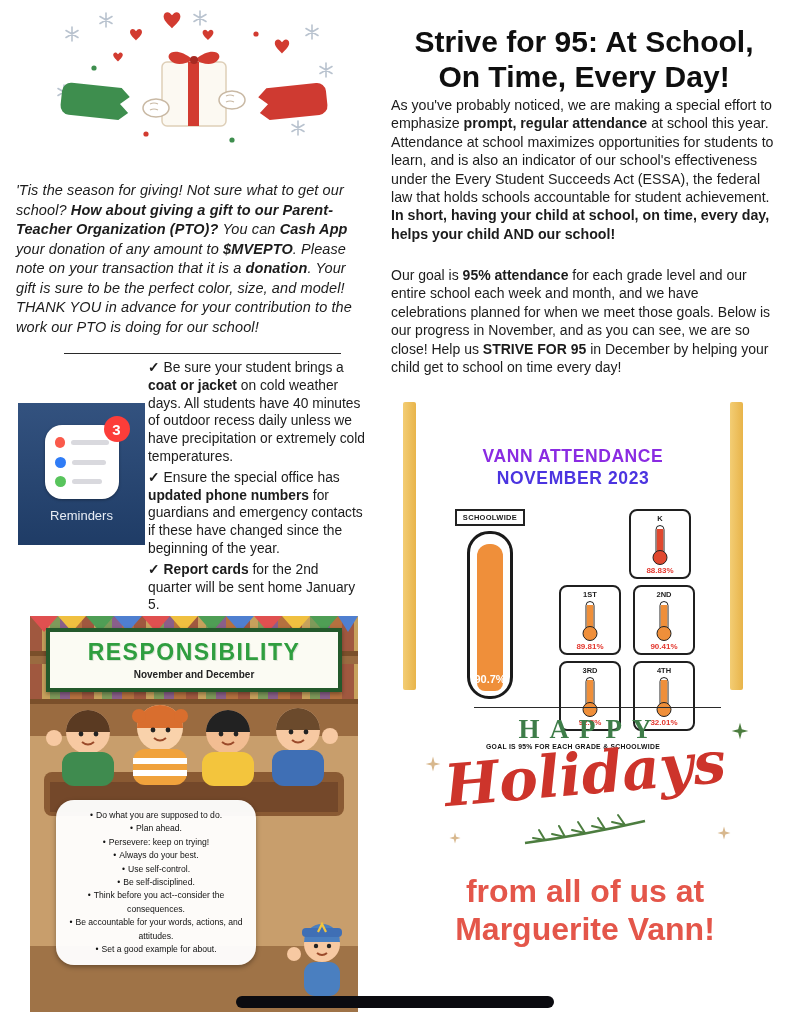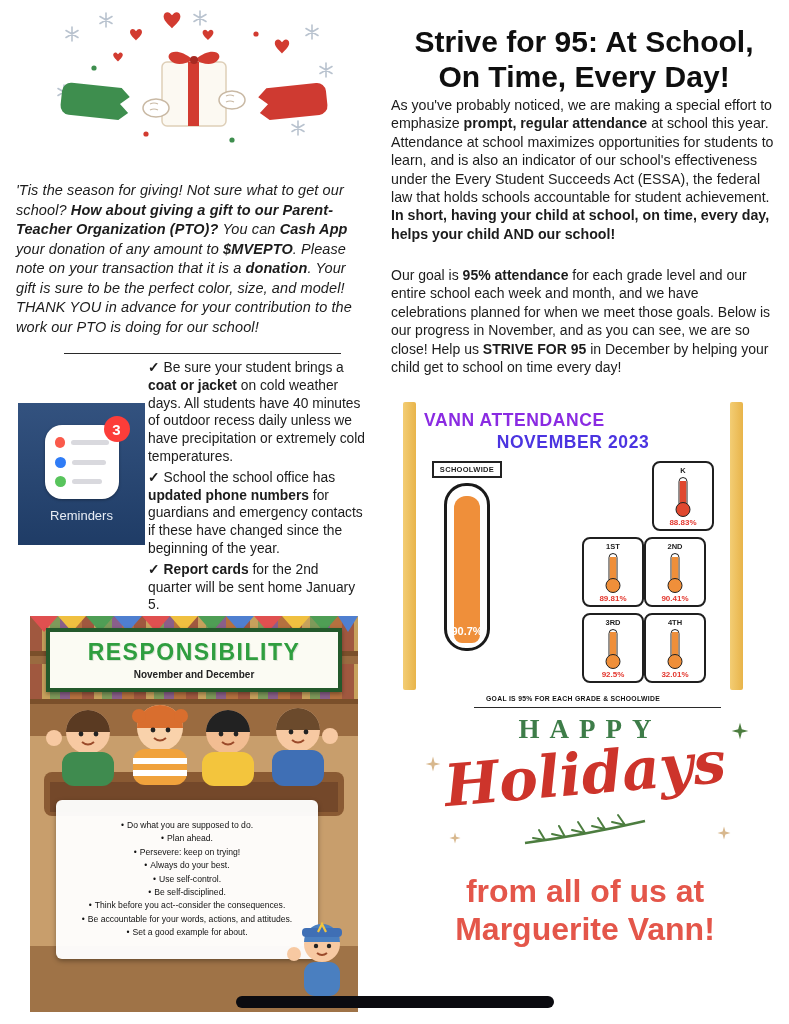--- a/index.html
+++ b/index.html
@@ -43,51 +43,51 @@
     background:repeating-linear-gradient(90deg,#a0583f 0 12px,#c7a15c 12px 20px,#7e9a5a 20px 30px,#8a5f8a 30px 40px,#b5713f 40px 52px);
     border-bottom:5px solid #7a4f2a; }
   .shelf1 { top:0; } .shelf2 { top:48px; }
   .bunting { position:absolute; left:0; top:0; width:100%; height:20px; }
   .poster-banner { position:absolute; left:16px; top:12px; width:296px; background:#fbfbf3;
     border:4px solid #24592b; box-shadow:0 2px 4px rgba(0,0,0,.35); padding:7px 4px 8px; text-align:center; }
   .poster-title { color:#2f9e3f; font-weight:800; font-size:23px; letter-spacing:1.5px;
     text-shadow:1px 1px 0 #1d5c2a22; }
   .poster-sub { font-size:10px; color:#222; margin-top:3px; font-weight:700; }
   .kids { position:absolute; left:0; top:70px; width:328px; height:135px; }
-  .poster-list { position:absolute; left:26px; top:184px; width:262px; background:rgba(255,255,255,.96);
-    border-radius:6px; padding:19px 8px; box-shadow:0 2px 5px rgba(0,0,0,.35); }
+  .poster-list { position:absolute; left:26px; top:184px; width:200px; background:rgba(255,255,255,.96);
+    border-radius:18px; padding:9px 8px; box-shadow:0 2px 5px rgba(0,0,0,.35); }
   .pl-item { font-size:8.6px; line-height:13.4px; text-align:center; color:#111; }
   .pl-item::before { content:"•"; margin-right:3px; }
   .small-kid { position:absolute; right:4px; bottom:8px; width:72px; height:102px; }
 
   
   .headline { position:absolute; left:390px; top:24px; width:388px; text-align:center;
     font-size:30px; font-weight:800; line-height:35px; color:#0f0f0f; }
   .para1 { position:absolute; left:391px; top:96px; width:386px; font-size:14.2px; line-height:18.4px; }
   .para2 { position:absolute; left:391px; top:266px; width:386px; font-size:14px; line-height:18.4px; }
 
   .chartwrap { position:absolute; left:403px; top:402px; width:340px; height:288px; display:flex; }
   .gold { width:13px; background:linear-gradient(90deg,#f3cd74,#e8b44a); border-radius:2px; }
   .chart-content { flex:1; padding:8px 8px 2px; display:flex; flex-direction:column; }
-  .ct1 { text-align:left; font-weight:800; font-size:17.5px; letter-spacing:.6px; color:#8a2be2; }
+  .ct1 { text-align:center; font-weight:800; font-size:17.5px; letter-spacing:.6px; color:#8a2be2;margin-top:36px; }
   .ct2 { text-align:center; font-weight:800; font-size:17.5px; letter-spacing:.6px; color:#4b34e0; margin-top:1px; }
-  .thermo-area { flex:1; display:flex; justify-content:space-between; gap:26px; margin-top:8px; }
+  .thermo-area { flex:1; display:flex; justify-content:center; gap:26px; margin-top:20px; }
   .sw-col { width:86px; }
   .sw-label { width:70px; margin:0 auto; border:2px solid #222; background:#fff; font-size:7.5px;
     font-weight:800; text-align:center; padding:2px 0; letter-spacing:.3px; }
   .big-therm { position:relative; width:46px; height:168px; border:3px solid #1a1a1a; border-radius:22px;
     background:#fff; margin:5px auto 0; overflow:hidden; display:flex; align-items:flex-end; justify-content:center; }
   .big-fill { width:26px; border-radius:12px 12px 8px 8px; margin-bottom:5px; }
   .big-value { position:absolute; bottom:11px; left:0; right:0; text-align:center; color:#fff;
     font-weight:800; font-size:11px; }
   .grade-col { width:140px; }
   .gcard { width:62px; border:2px solid #1f1f1f; border-radius:8px; background:#fff;
     padding:3px 2px 2px; text-align:center; }
   .gk { margin-left:70px; margin-bottom:6px; }
-  .grow { display:flex; gap:0; margin-bottom:6px; }
+  .grow { display:flex; gap:12px; margin-bottom:6px; }
   .glabel { font-size:7.5px; font-weight:800; }
   .mini-therm { position:relative; height:40px; width:18px; margin:2px auto 0; }
   .mini-tube { position:absolute; left:50%; transform:translateX(-50%); top:0; width:9px; height:28px;
     border:1.5px solid #222; border-radius:5px 5px 2px 2px; background:#fff; overflow:hidden;
     display:flex; align-items:flex-end; }
   .mini-fill { width:100%; }
   .mini-bulb { position:absolute; left:50%; transform:translateX(-50%); bottom:0; width:15px; height:15px;
     border:1.5px solid #222; border-radius:50%; }
   .gvalue { font-size:8px; font-weight:800; color:#e3372e; margin-top:1px; }
   .chart-caption { text-align:center; font-size:6.8px; font-weight:800; color:#111;
@@ -182,21 +182,21 @@
       <div class="rem-badge">3</div>
     </div>
     <div class="rem-label">Reminders</div>
   </div>
 
   <div class="rem-text">
     <div class="rem-item">
       <span class="check">✓</span><span><span>Be sure your student brings a </span><span class="b">coat or jacket</span><span> on cold weather days.  All students have 40 minutes of outdoor recess daily unless we have precipitation or extremely cold temperatures.</span></span>
     </div>
     <div class="rem-item">
-      <span class="check">✓</span><span><span>School the school office has </span><span class="b">updated phone numbers</span><span> for guardians and emergency contacts if these have changed since the beginning of the year.</span></span>
+      <span class="check">✓</span><span><span>Ensure the special office has </span><span class="b">updated phone numbers</span><span> for guardians and emergency contacts if these have changed since the beginning of the year.</span></span>
     </div>
     <div class="rem-item">
       <span class="check">✓</span><span><span class="b">Report cards</span><span> for the 2nd quarter will be sent home January 5.</span></span>
     </div>
   </div>
 
   <div class="poster">
     <div class="shelf shelf1"></div>
     <div class="shelf shelf2"></div>
     <svg class="bunting" viewBox="0 0 328 20" preserveAspectRatio="none">

